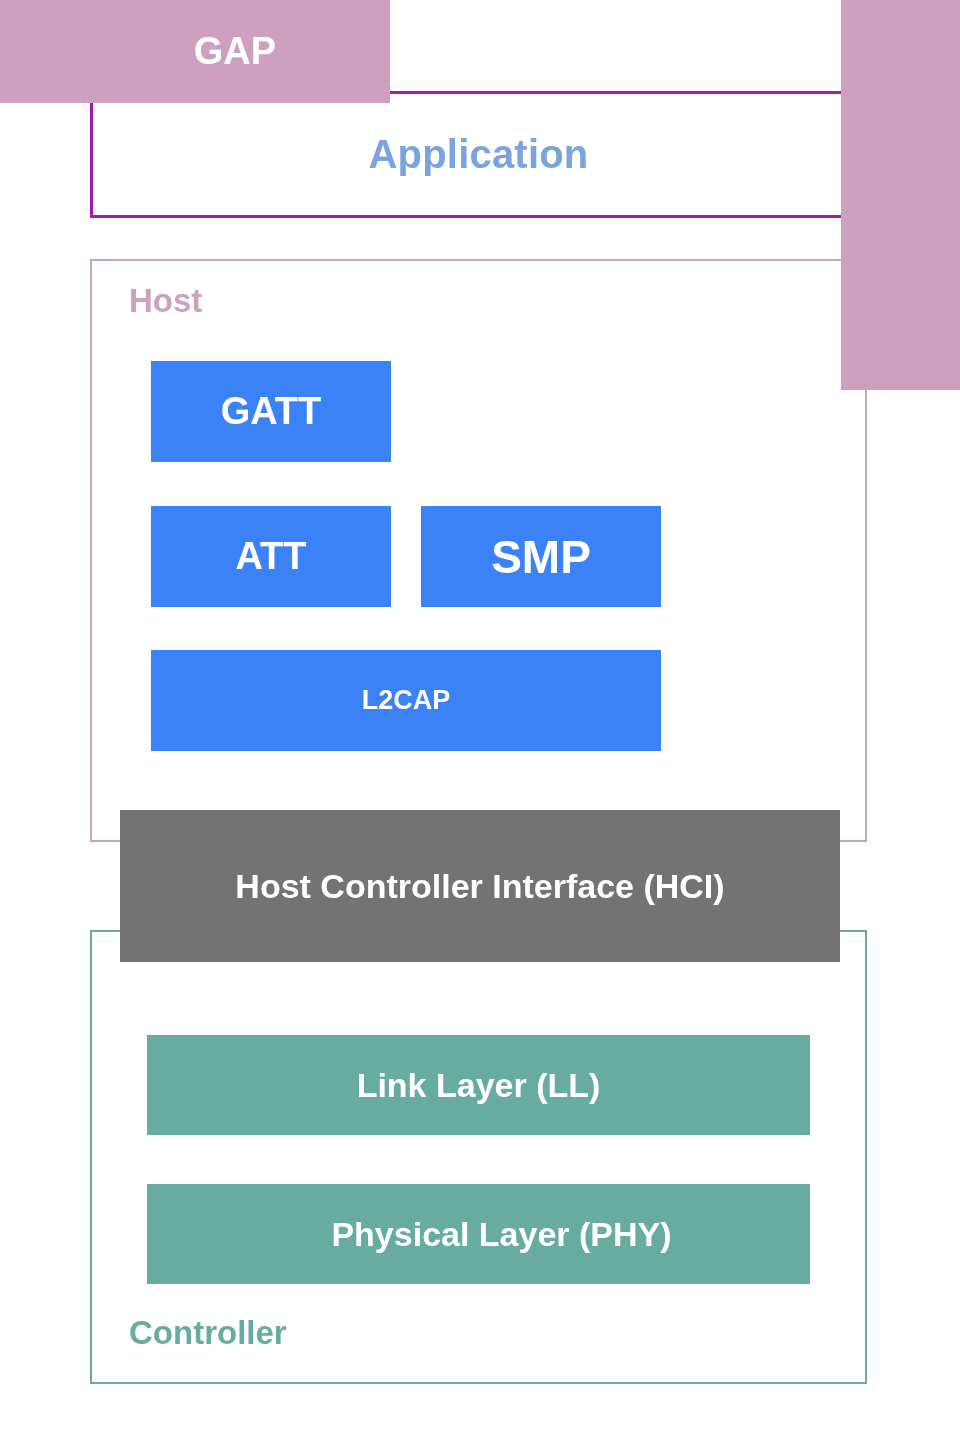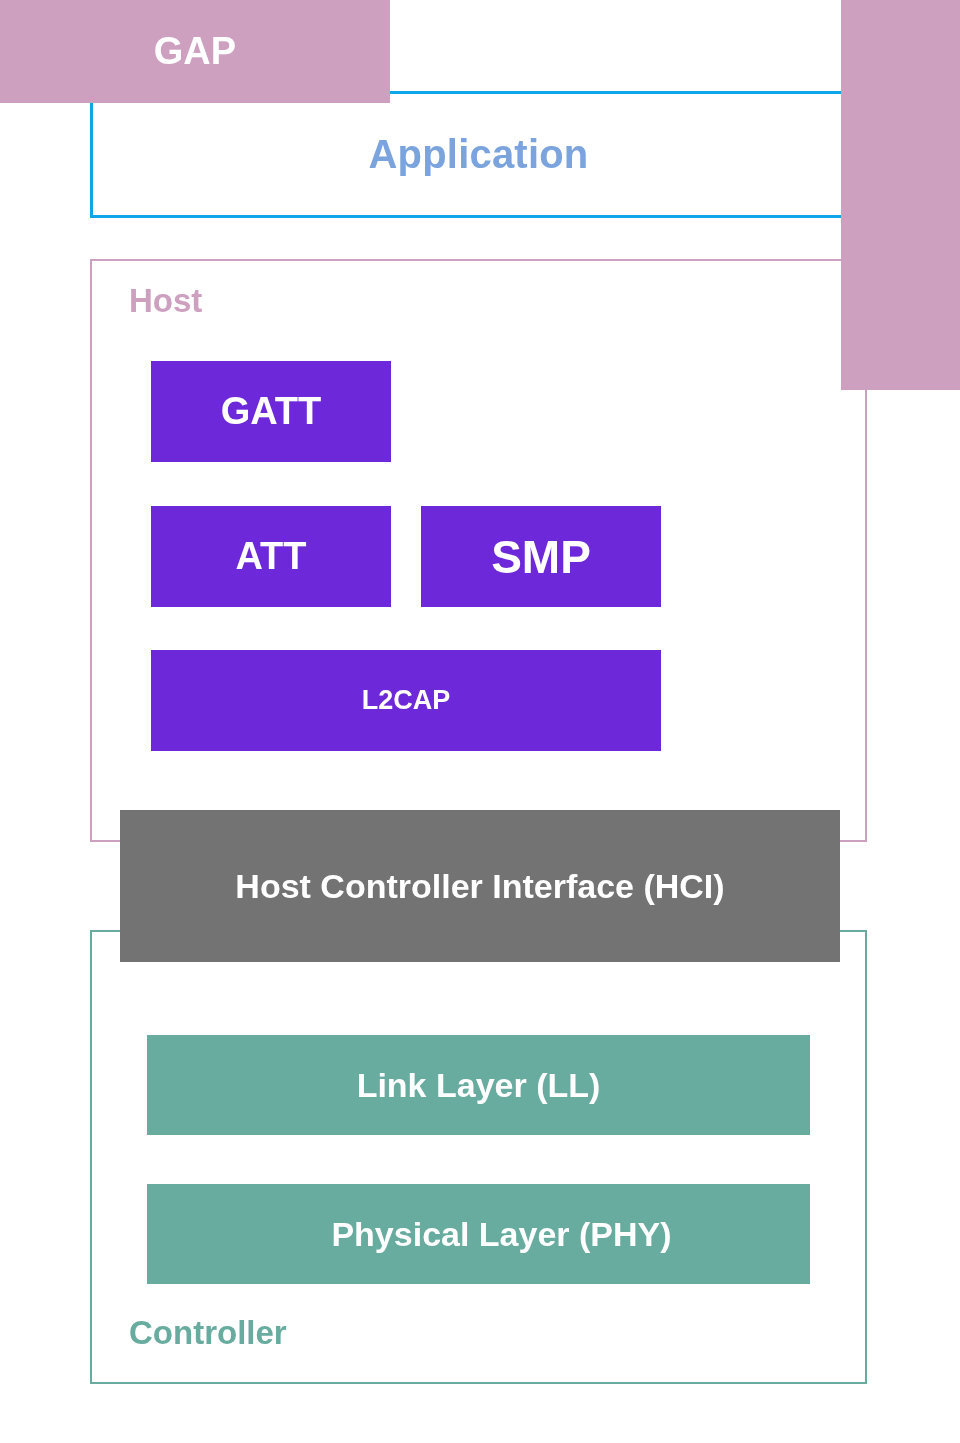--- a/index.html
+++ b/index.html
@@ -22,21 +22,21 @@
   .outline-box {
     position: absolute;
     box-sizing: border-box;
     background: transparent;
   }
   #application-box {
     left: 90px;
     top: 91px;
     width: 777px;
     height: 127px;
-    border: 3px solid #0ea5e9;
+    border: 3px solid #a21caf;
     display: flex;
     align-items: center;
     justify-content: center;
   }
   #application-label {
     color: #7ba3dd;
     font-size: 40px;
     font-weight: bold;
     letter-spacing: 0.2px;
   }
@@ -76,21 +76,21 @@
   .block {
     position: absolute;
     box-sizing: border-box;
     display: flex;
     align-items: center;
     justify-content: center;
     color: #ffffff;
     font-weight: bold;
     text-align: center;
   }
-  .block-host { background: #6d28d9; }
+  .block-host { background: #3b82f6; }
   .block-ctrl { background: #68ac9f; margin-top: 12px; }
   .block-hci  { background: #737373; }
 
   #gatt-block {
     left: 151px; top: 361px; width: 240px; height: 101px;
     font-size: 38px;
   }
   #att-block {
     left: 151px; top: 506px; width: 240px; height: 101px;
     font-size: 38px;
@@ -117,21 +117,21 @@
   }
   #gap-block .gap-arm-right {
     position: absolute;
     right: 0; top: 0; width: 119px; height: 390px;
     background: #cda0c0;
   }
   #gap-label {
     position: absolute;
     left: 0; top: 0; width: 390px; height: 103px;
     display: flex; align-items: center; justify-content: center;
-    color: #ffffff; font-size: 38px; font-weight: bold;
+    color: #ffffff; font-size: 38px; font-weight: bold; padding-left: 40px;
   }
 
   #hci-block {
     left: 120px; top: 810px; width: 720px; height: 152px;
     font-size: 34px;
     z-index: 5;
   }
 
   #link-layer-block {
     left: 147px; top: 1023px; width: 663px; height: 100px;

